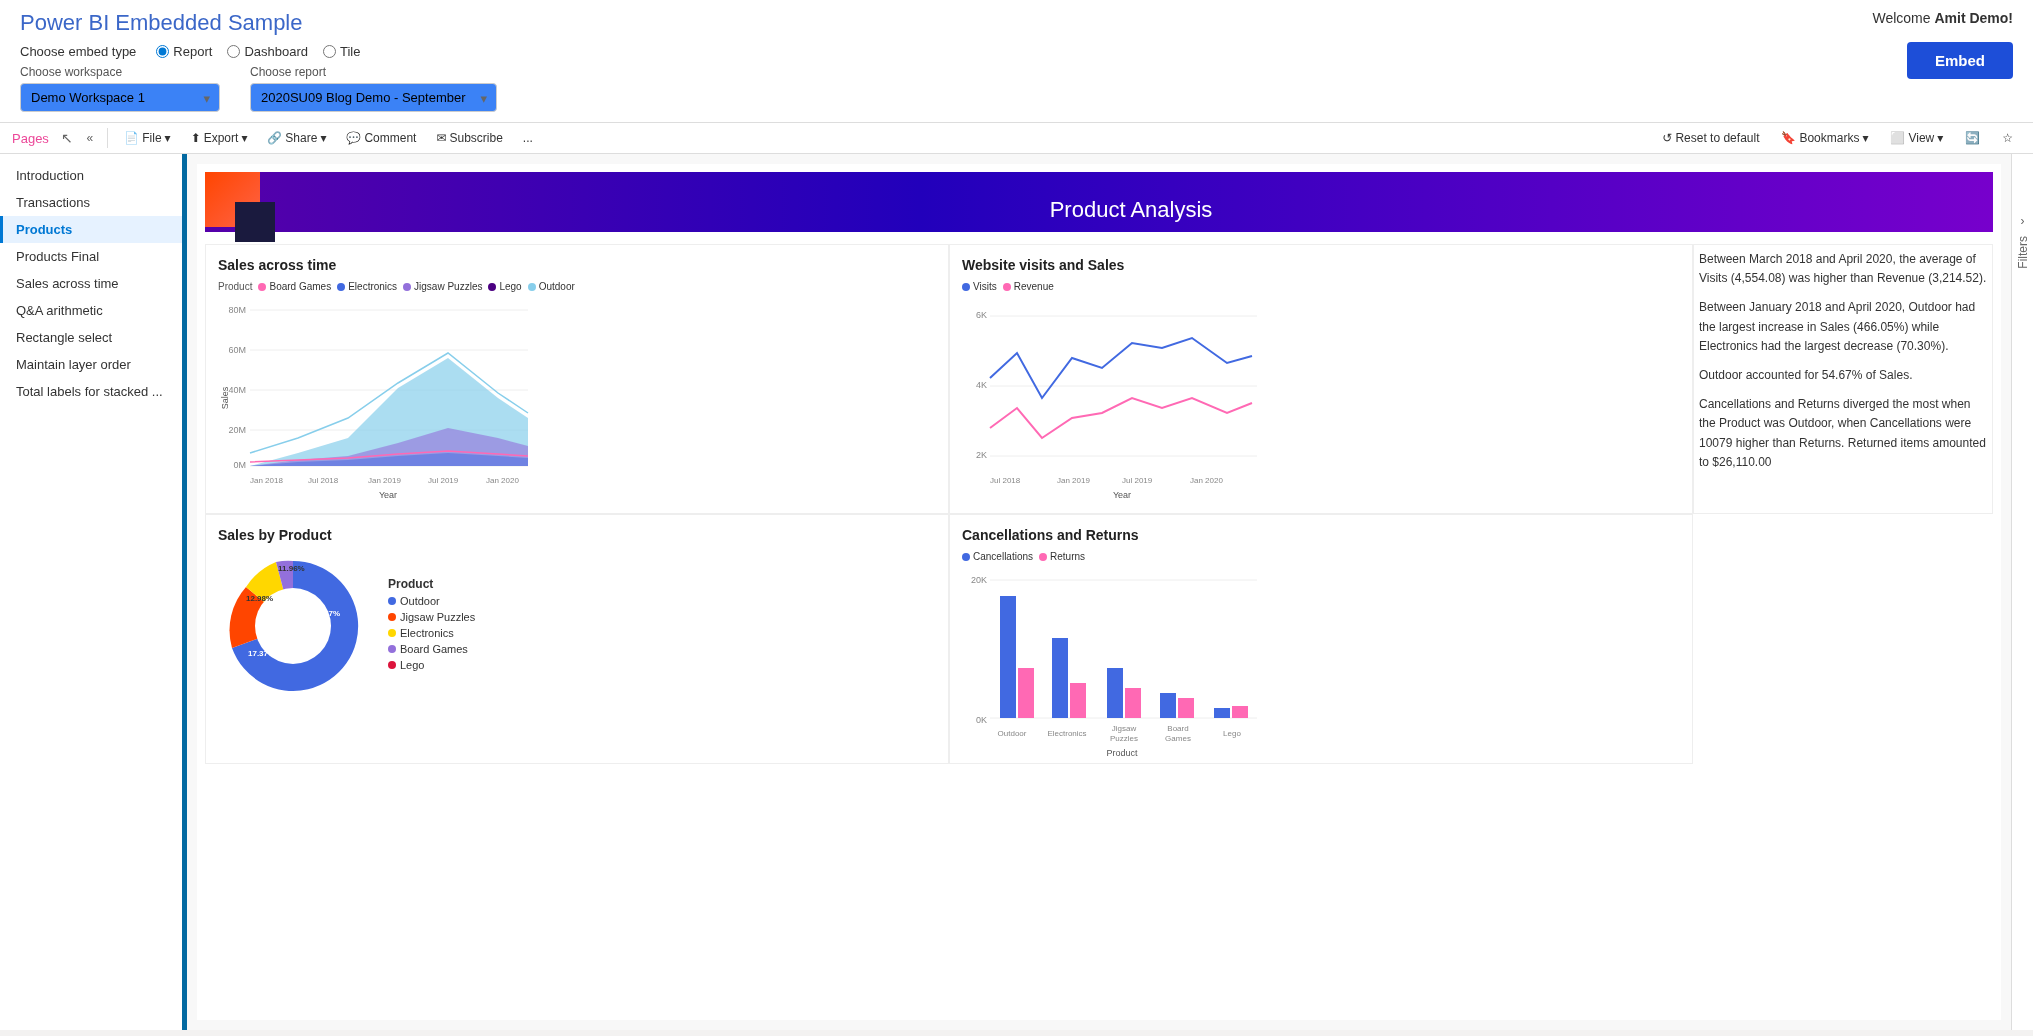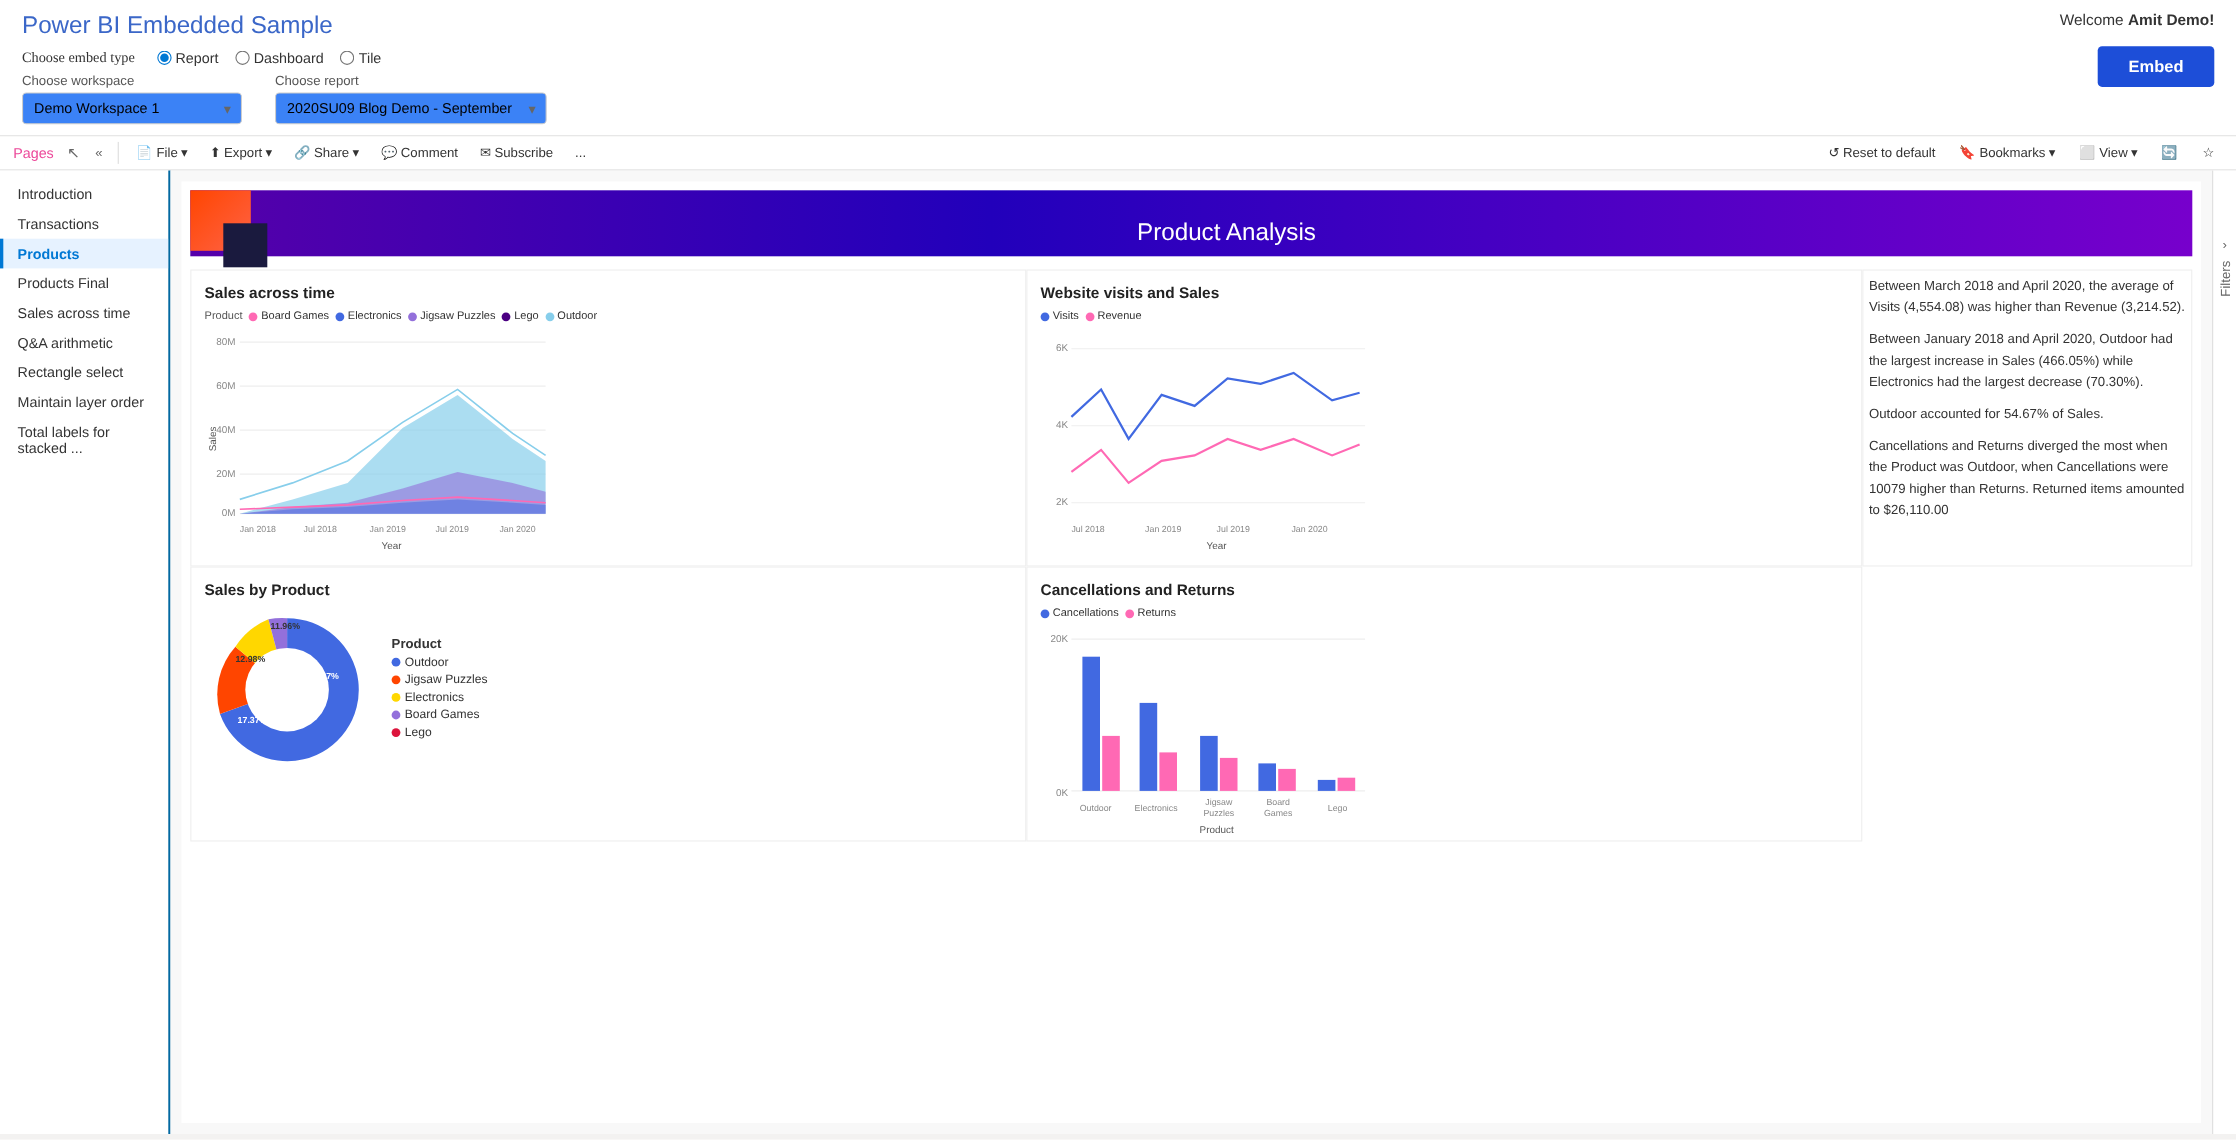--- a/index.html
+++ b/index.html
@@ -2,21 +2,21 @@
 <html><head>
   <meta charset="utf-8">
   <style>
     * { box-sizing: border-box; margin: 0; padding: 0; }
     body { font-family: 'Segoe UI', Arial, sans-serif; background: #f3f2f1; font-size: 13px; color: #333; }
 
     
     .top-bar { background: #fff; padding: 10px 20px; border-bottom: 1px solid #ddd; }
     .app-title { color: #3B67C8; font-size: 22px; font-weight: 300; margin-bottom: 8px; }
     .embed-type-row { display: flex; align-items: center; gap: 20px; margin-bottom: 6px; }
-    .embed-type-label { font-size: 13px; color: #333; font-family: Liberation Serif, serif; }
+    .embed-type-label { font-size: 13px; color: #333; }
     .radio-group { display: flex; gap: 15px; align-items: center; }
     .radio-item { display: flex; align-items: center; gap: 4px; font-size: 13px; cursor: pointer; }
     .radio-item input[type=radio] { accent-color: #0078d4; }
     .controls-row { display: flex; align-items: flex-end; gap: 30px; }
     .control-group { display: flex; flex-direction: column; gap: 4px; }
     .control-label { font-size: 12px; color: #555; }
     .dropdown-select { border: 1px solid #ccc; border-radius: 4px; padding: 6px 30px 6px 10px; font-size: 13px; background: #3b82f6; appearance: none; cursor: pointer; min-width: 200px; }
     .dropdown-wrapper { position: relative; display: inline-block; }
     .dropdown-wrapper::after { content: '▾'; position: absolute; right: 10px; top: 50%; transform: translateY(-50%); pointer-events: none; color: #666; }
     .embed-btn { background: #1d4ed8; color: #fff; border: none; border-radius: 4px; padding: 10px 28px; font-size: 15px; font-weight: 600; cursor: pointer; margin-left: auto; }
@@ -27,21 +27,21 @@
     .report-toolbar { background: #fff; border-bottom: 1px solid #ddd; padding: 4px 12px; display: flex; align-items: center; gap: 4px; }
     .pages-label { font-size: 13px; color: #ec4899; margin-right: 8px; font-weight: 500; }
     .toolbar-btn { background: none; border: none; cursor: pointer; font-size: 12px; color: #333; padding: 4px 8px; display: flex; align-items: center; gap: 3px; border-radius: 3px; }
     .toolbar-separator { width: 1px; height: 20px; background: #ddd; margin: 0 4px; }
     .toolbar-right { margin-left: auto; display: flex; align-items: center; gap: 6px; }
 
     
     .main-layout { display: flex; height: calc(100vh - 160px); }
 
     
-    .sidebar { width: 155px; background: #fff; border-right: 2px solid #0369a1; overflow-y: auto; flex-shrink: 0; padding: 8px 0; }
+    .sidebar { width: 187px; background: #fff; border-right: 5px solid #0369a1; overflow-y: auto; flex-shrink: 0; padding: 8px 0; }
     .sidebar-item { padding: 6px 16px; font-size: 13px; cursor: pointer; color: #333; }
     .sidebar-item.active { background: #e6f2ff; border-left: 3px solid #0078d4; font-weight: 600; color: #0078d4; padding-left: 13px; }
 
     
     .report-area { flex: 1; background: #f8f8f8; overflow: auto; padding: 10px; display: flex; }
     .report-content { flex: 1; background: #fff; position: relative; min-height: 700px; }
 
     
     .filters-panel { width: 22px; background: #fff; border-left: 1px solid #ddd; display: flex; flex-direction: column; align-items: center; padding-top: 60px; cursor: pointer; }
     .filters-text { writing-mode: vertical-rl; font-size: 12px; color: #666; transform: rotate(180deg); }

